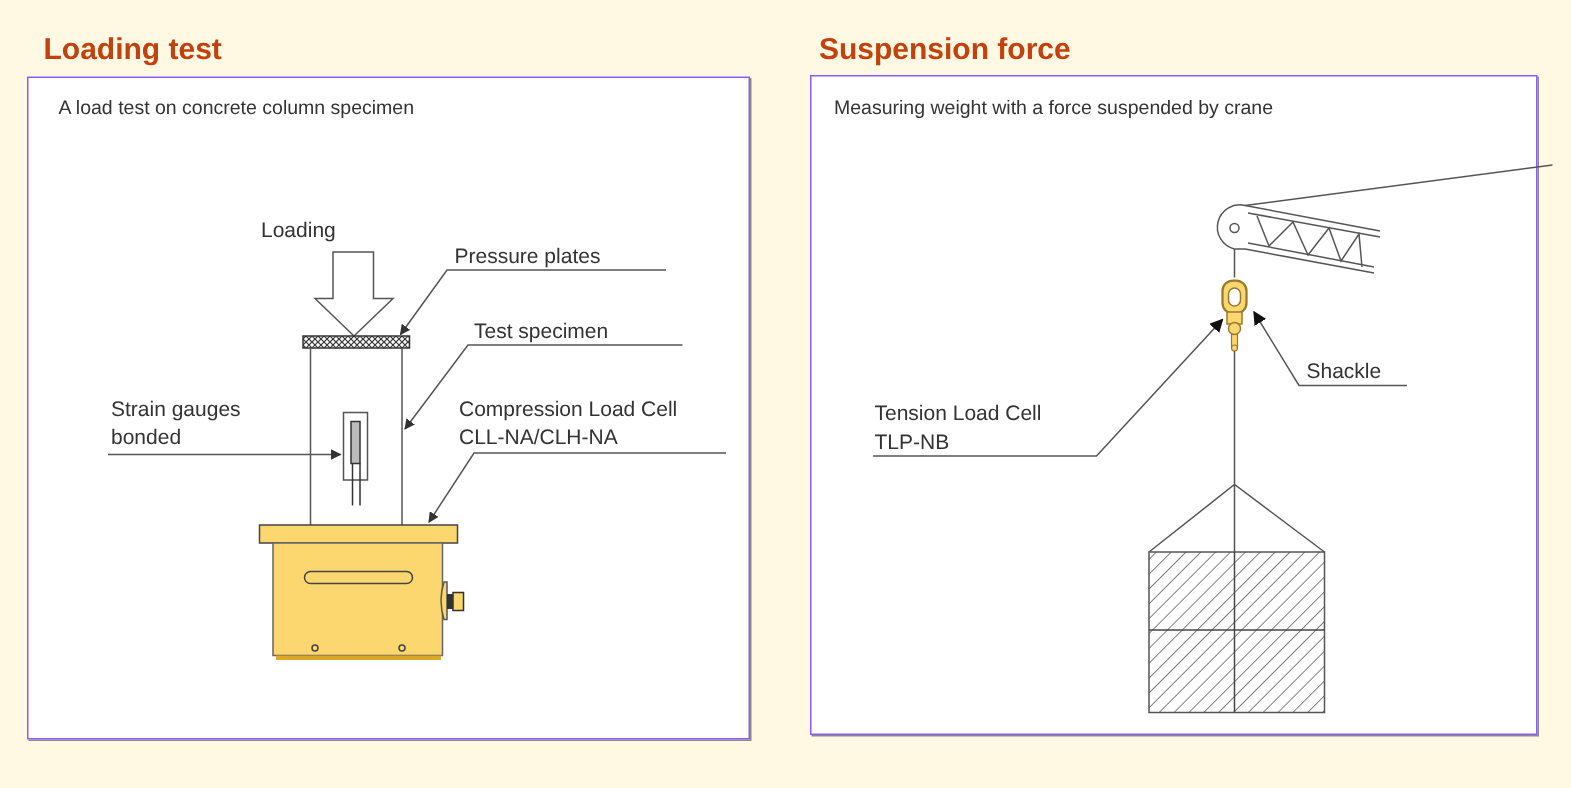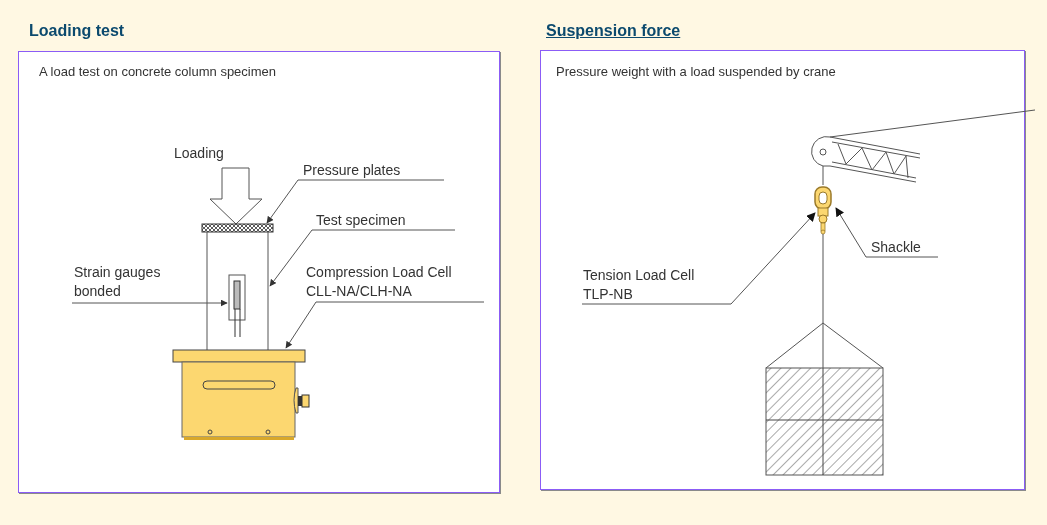--- a/index.html
+++ b/index.html
@@ -7,22 +7,22 @@
     width: 1047px; height: 525px;
     background: #fff8e3;
     position: relative;
     overflow: hidden;
     font-family: "Liberation Sans", sans-serif;
     color: #222;
   }
   .panel-title {
     position: absolute;
     font-weight: bold;
-    font-size: 16px;
-    color: #0c4a6e;
+    font-size: 20px;
+    color: #c2410c;
     letter-spacing: 0;
   }
   .panel {
     position: absolute;
     background: #ffffff;
     border: 1px solid #8b5cf6;
     box-shadow: 1px 1px 0 #8a8a8a;
   }
   .panel-sub {
     position: absolute;
@@ -33,23 +33,23 @@
   .lbl { font-family: "Liberation Sans", sans-serif; font-size: 14px; fill: #333; }
 </style>
 </head>
 <body>
 
 <div class="panel-title" style="left:29px; top:22px;">Loading test</div>
 <div class="panel" style="left:18px; top:51px; width:480px; height:440px;">
   <div class="panel-sub" style="left:20px; top:12px;">A load test on concrete column specimen</div>
 </div>
 
-<div class="panel-title" style="left:546px; top:22px;text-decoration:underline;">Suspension force</div>
+<div class="panel-title" style="left:546px; top:22px;">Suspension force</div>
 <div class="panel" style="left:540px; top:50px; width:483px; height:438px;">
-  <div class="panel-sub" style="left:15px; top:13px;">Pressure weight with a load suspended by crane</div>
+  <div class="panel-sub" style="left:15px; top:13px;">Measuring weight with a force suspended by crane</div>
 </div>
 
 <svg width="1047" height="525">
   <defs>
     <pattern id="crosshatch" width="4" height="4" patternUnits="userSpaceOnUse">
       <rect width="4" height="4" fill="#fff"></rect>
       <path d="M0,0 L4,4 M4,0 L0,4" stroke="#333" stroke-width="0.8"></path>
     </pattern>
     <pattern id="diag" width="7" height="7" patternUnits="userSpaceOnUse" patternTransform="rotate(45)">
       <rect width="7" height="7" fill="#fff"></rect>

